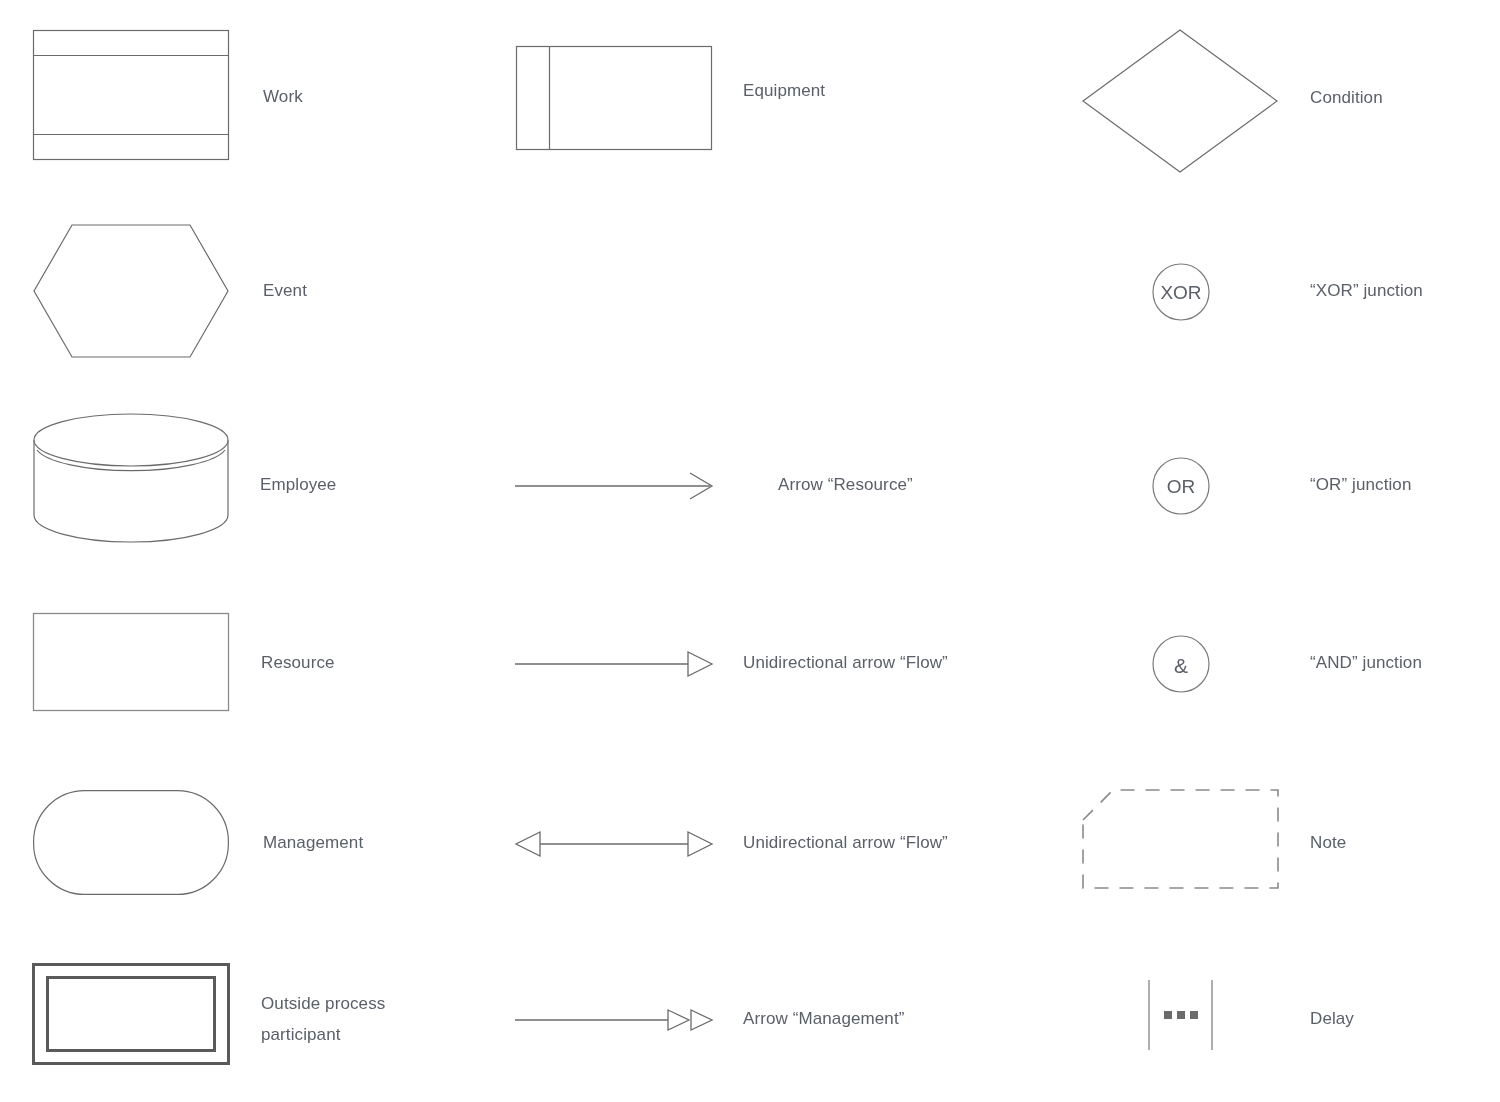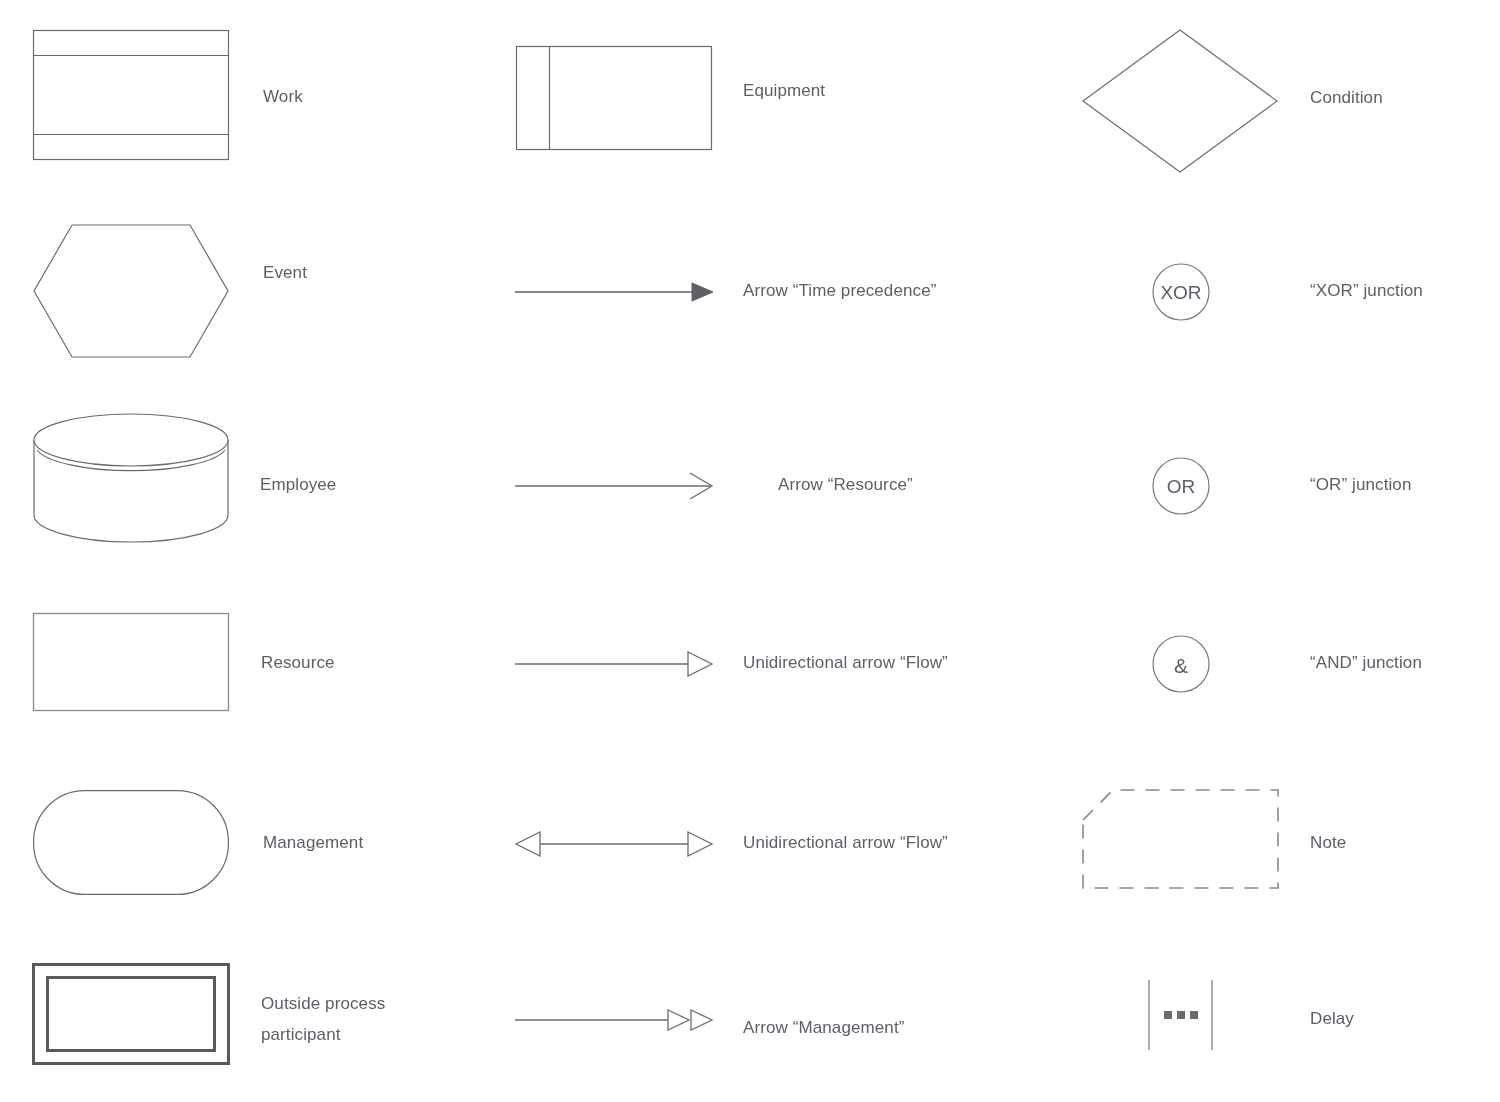--- a/index.html
+++ b/index.html
@@ -76,32 +76,23 @@
     </div>
     <div class="item-label" style="left:250px;top:82px;">Condition</div>
   </div>
 
   <div class="legend-item" style="left:0;top:194px;width:500px;height:180px;">
     <div class="symbol-slot" style="left:33px;top:30px;">
       <svg width="196" height="134" viewBox="0 0 196 134">
         <polygon points="39,1 157,1 195,67 157,133 39,133 1,67" fill="#ffffff" stroke="#6b6b6b" stroke-width="1.2"></polygon>
       </svg>
     </div>
-    <div class="item-label" style="left:263px;top:64px;">Event</div>
-  </div>
-
-  <div class="legend-item" style="left:500px;top:194px;width:560px;height:180px;">
-    <div class="symbol-slot" style="left:14px;top:82px;">
-      <svg width="200" height="32" viewBox="0 0 200 32">
-        <line x1="1" y1="16" x2="178" y2="16" stroke="#5e6166" stroke-width="1.6"></line>
-        <polygon points="178,7 199,16 178,25" fill="#5e6166" stroke="#5e6166" stroke-width="1"></polygon>
-      </svg>
-    </div>
-    <div class="item-label" style="left:243px;top:82px;">Arrow “Time precedence”</div>
-  </div>
+    <div class="item-label" style="left:263px;top:82px;">Event</div>
+  </div>
+
 
   <div class="legend-item" style="left:1060px;top:194px;width:440px;height:180px;">
     <div class="symbol-slot" style="left:92px;top:69px;">
       <svg width="58" height="58" viewBox="0 0 58 58">
         <circle cx="29" cy="29" r="28" fill="#ffffff" stroke="#7a7a7a" stroke-width="1.2"></circle>
         <text x="29" y="29" text-anchor="middle" dominant-baseline="central" font-family="Liberation Sans, sans-serif" font-size="19" fill="#5b6068">XOR</text>
       </svg>
     </div>
     <div class="item-label" style="left:250px;top:82px;">“XOR” junction</div>
   </div>
@@ -207,21 +198,21 @@
   </div>
 
   <div class="legend-item" style="left:500px;top:926px;width:560px;height:176px;">
     <div class="symbol-slot" style="left:14px;top:78px;">
       <svg width="200" height="32" viewBox="0 0 200 32">
         <line x1="1" y1="16" x2="154" y2="16" stroke="#6b6b6b" stroke-width="1.3"></line>
         <polygon points="154,6 175,16 154,26" fill="#ffffff" stroke="#6b6b6b" stroke-width="1.3"></polygon>
         <polygon points="177,6 198,16 177,26" fill="#ffffff" stroke="#6b6b6b" stroke-width="1.3"></polygon>
       </svg>
     </div>
-    <div class="item-label" style="left:243px;top:78px;margin-top:9px;">Arrow “Management”</div>
+    <div class="item-label" style="left:243px;top:78px;">Arrow “Management”</div>
   </div>
 
   <div class="legend-item" style="left:1060px;top:926px;width:440px;height:176px;">
     <div class="symbol-slot" style="left:86px;top:53px;">
       <svg width="70" height="72" viewBox="0 0 70 72">
         <line x1="3" y1="1" x2="3" y2="71" stroke="#9a9a9a" stroke-width="1.6"></line>
         <line x1="66" y1="1" x2="66" y2="71" stroke="#9a9a9a" stroke-width="1.6"></line>
         <rect x="18" y="32" width="8" height="8" fill="#6b6b6b"></rect>
         <rect x="31" y="32" width="8" height="8" fill="#6b6b6b"></rect>
         <rect x="44" y="32" width="8" height="8" fill="#6b6b6b"></rect>

